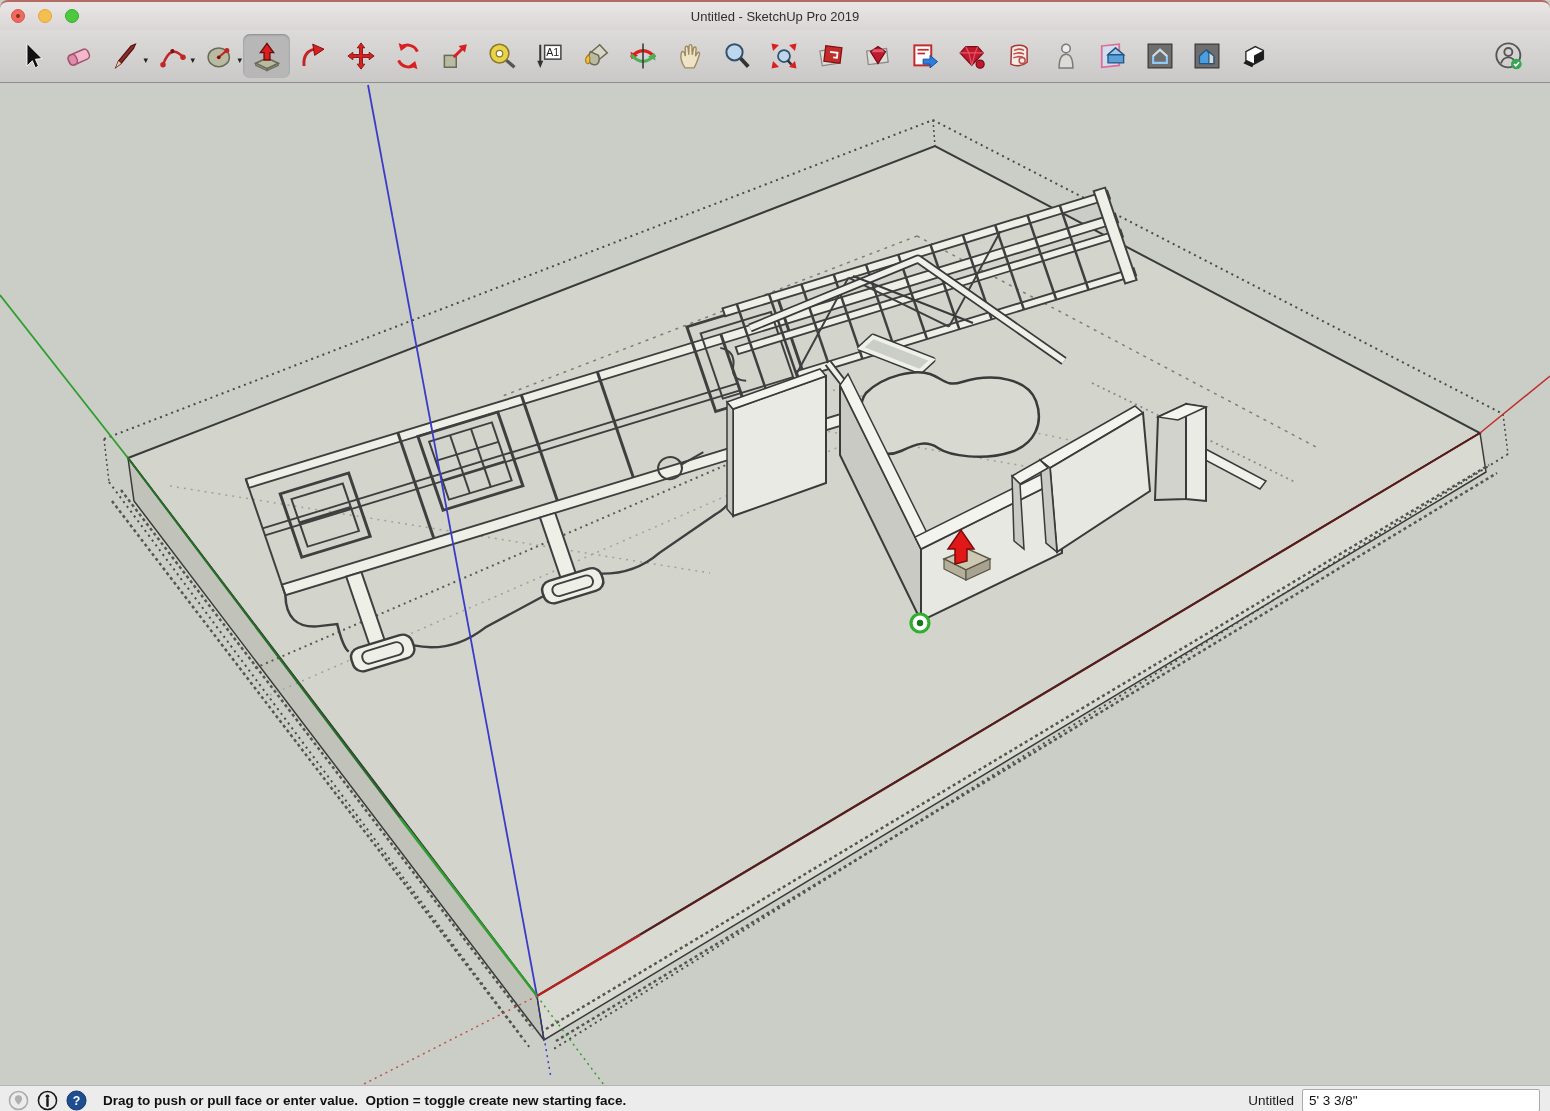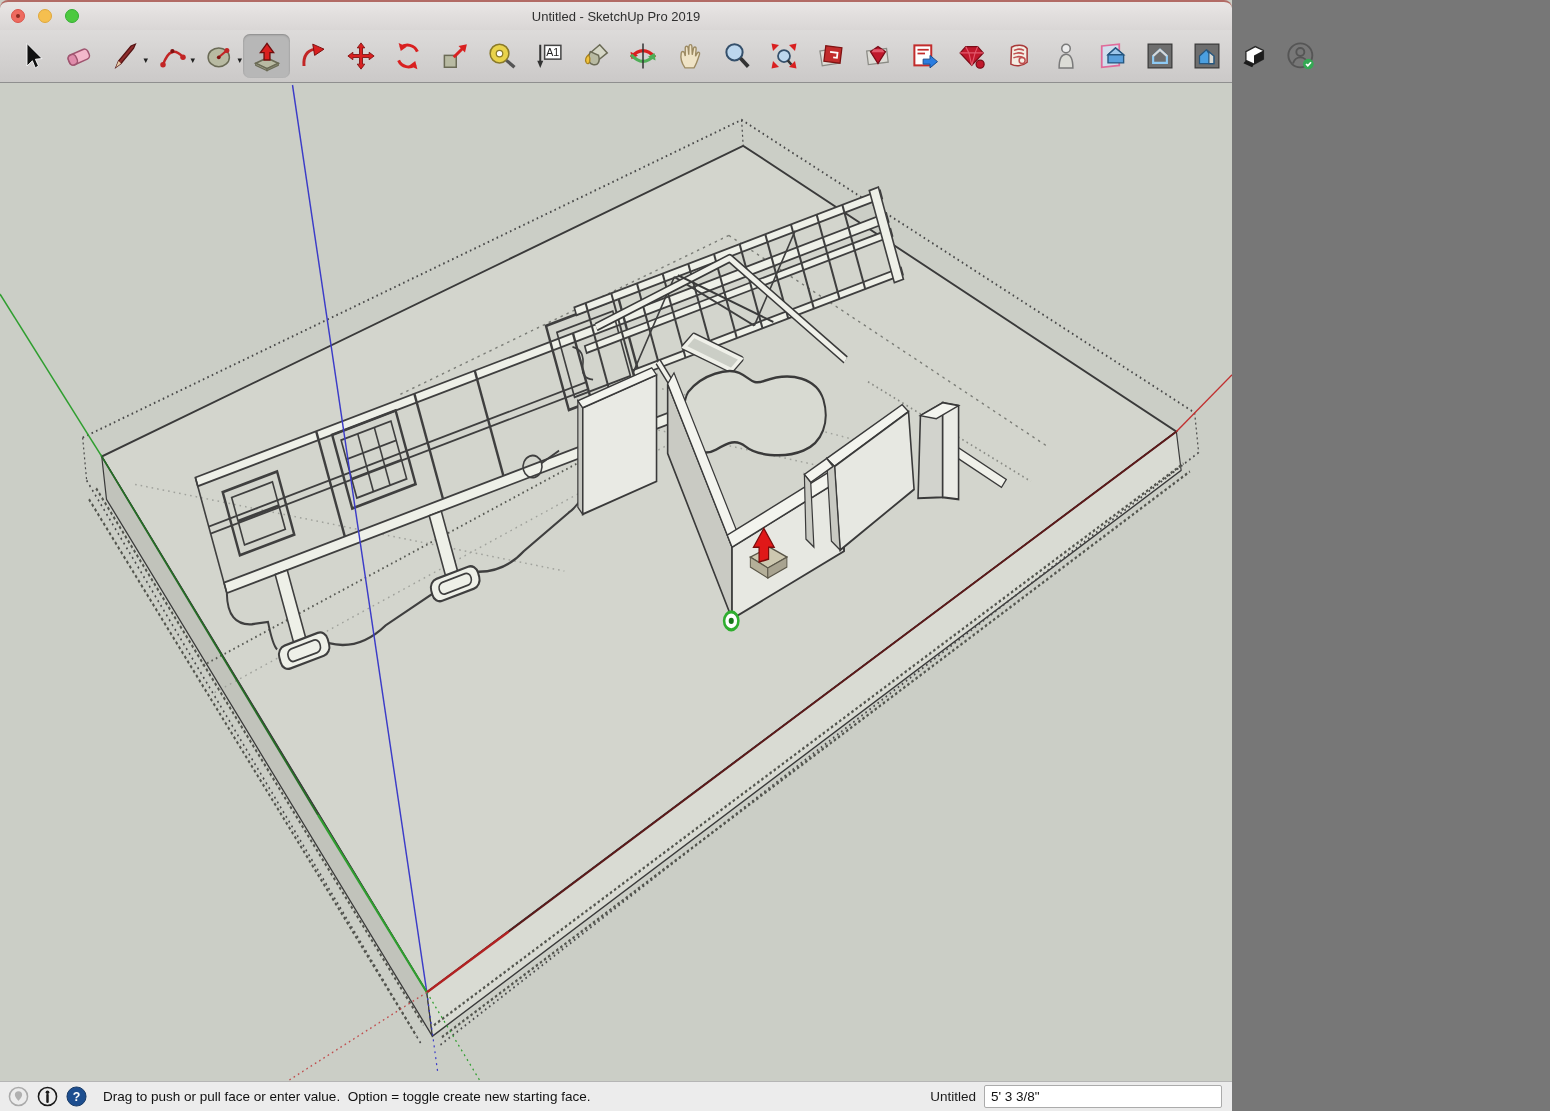--- a/index.html
+++ b/index.html
@@ -1,17 +1,17 @@
 <!DOCTYPE html>
 <html><head>
 <meta charset="utf-8">
 <style>
   html,body{margin:0;padding:0;background:#777;}
   body{width:1550px;height:1111px;overflow:hidden;font-family:"Liberation Sans",sans-serif;-webkit-font-smoothing:antialiased;}
-  .window{width:1232px;height:1111px;background:#cbcec6;display:flex;flex-direction:column;}
+  .window{width:1550px;height:1111px;background:#cbcec6;display:flex;flex-direction:column;}
 
   
   .titlebar{height:28px;flex:0 0 28px;background:linear-gradient(#e9e6e5,#d9d6d5);border-top:2px solid #b26b65;position:relative;display:flex;align-items:center;border-radius:8px 8px 0 0;}
   .lights{position:absolute;left:11px;top:7px;display:flex;gap:13px;}
   .light{width:14px;height:14px;border-radius:50%;position:relative;}
   .light.red{background:#ee6a5f;border:1px solid #d9544a;box-sizing:border-box;}
   .light.red .editdot{position:absolute;left:4px;top:4px;width:4px;height:4px;border-radius:50%;background:#8c2b22;}
   .light.yellow{background:#f5bf4f;border:1px solid #dfa73c;box-sizing:border-box;}
   .light.green{background:#4cc93f;border:1px solid #35ad32;box-sizing:border-box;}
   .titletext{margin:0 auto;font-size:13px;color:#2f2f2f;}
@@ -24,21 +24,21 @@
   .caret{position:absolute;right:1px;bottom:13px;font-size:9px;color:#222;line-height:9px;}
   .tool-account{margin-left:auto;margin-right:10px;}
 
   
   .viewport{flex:1 1 auto;position:relative;background:#cbcec6;}
   .viewport svg{display:block;width:100%;height:100%;}
 
   
   .statusbar{height:29px;flex:0 0 29px;background:#ececec;border-top:1px solid #b5b5b5;display:flex;align-items:center;padding:0 8px;font-size:13.5px;color:#111;}
   .sb-icon{width:21px;height:21px;margin-right:8px;flex:0 0 auto;}
-  .sb-hint{margin-left:8px;white-space:pre;}
+  .sb-hint{margin-left:8px;white-space:pre;font-weight:bold;}
   .sb-spacer{flex:1 1 auto;}
   .sb-measure-label{margin-right:8px;color:#1a1a1a;}
   .sb-measure-input{width:224px;height:19px;border:1px solid #ababab;border-radius:2px;background:#fff;font-family:"Liberation Sans",sans-serif;font-size:13.5px;color:#111;padding:1px 6px;margin-right:2px;}
 </style>
 </head>
 <body>
 
 <div class="window">
 
   <div class="titlebar">

